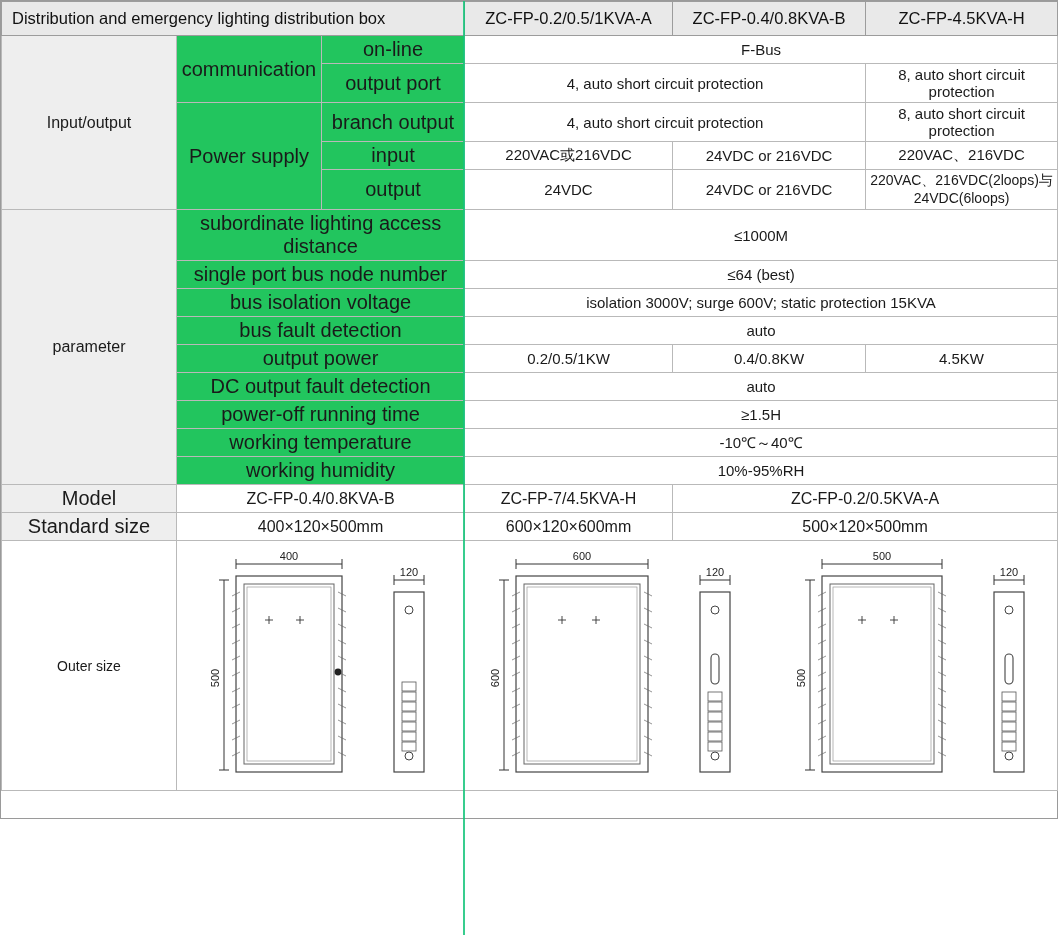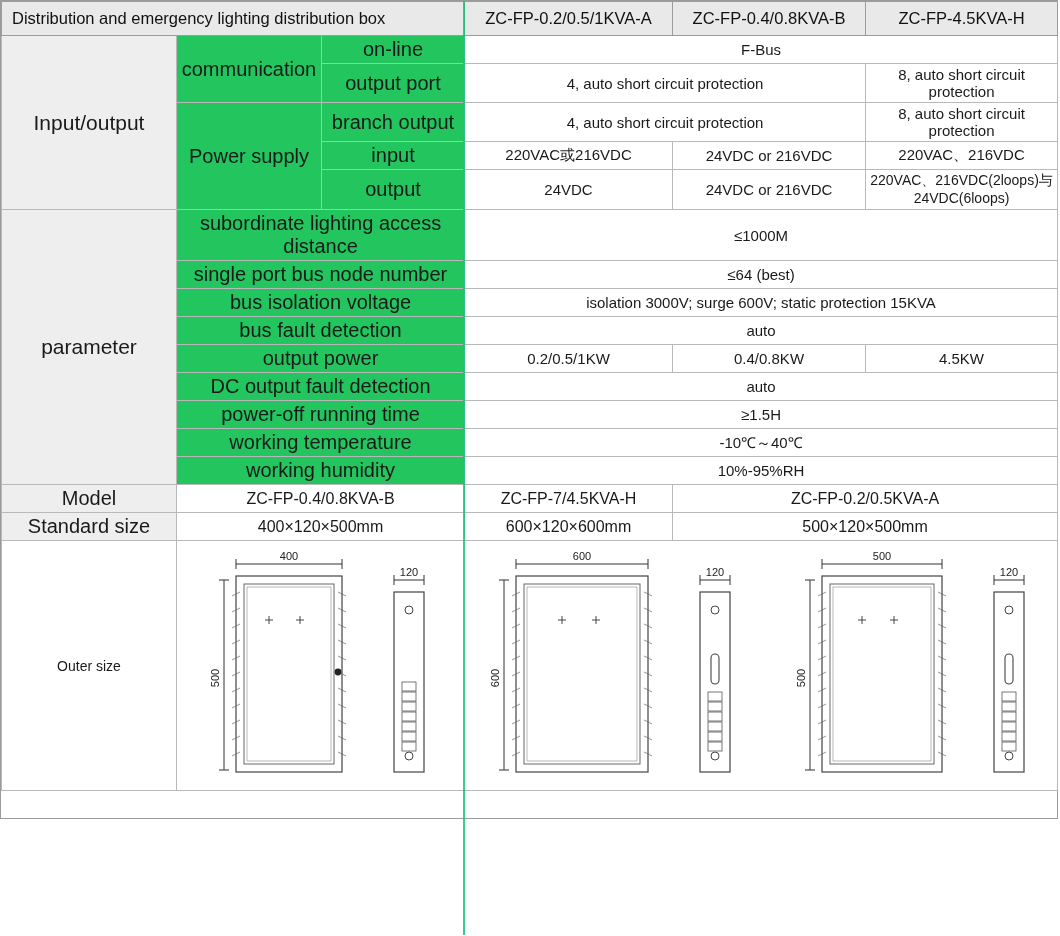--- a/index.html
+++ b/index.html
@@ -29,21 +29,21 @@
     background:#e9e9e9;
     font-size:16.5px;
     height:34px;
     border-color:#9c9c9c;
     color:#111;
   }
   .hdr td.first{text-align:left;padding-left:10px;}
   .lbl{background:#22c55e;font-size:20px;}
   .rowlbl{background:#eeeeee;font-size:20px;}
   .small{font-size:14px;line-height:1.25;}
-  .sec-left{background:#eeeeee;font-size:21px;}
+  .sec-left{background:#eeeeee;font-size:16px;}
   .modelcell{font-size:16px;}
   .outer-label{background:#ffffff;font-size:14px;}
   
   .diagrams{display:flex;align-items:center;justify-content:space-around;height:100%;}
   .diagcell{padding:0;height:250px;}
   .unit{display:flex;align-items:flex-end;gap:30px;justify-content:center;}
   svg{display:block;}
   .greenline{
     position:absolute;
     left:462px;top:0;width:2px;height:934px;

